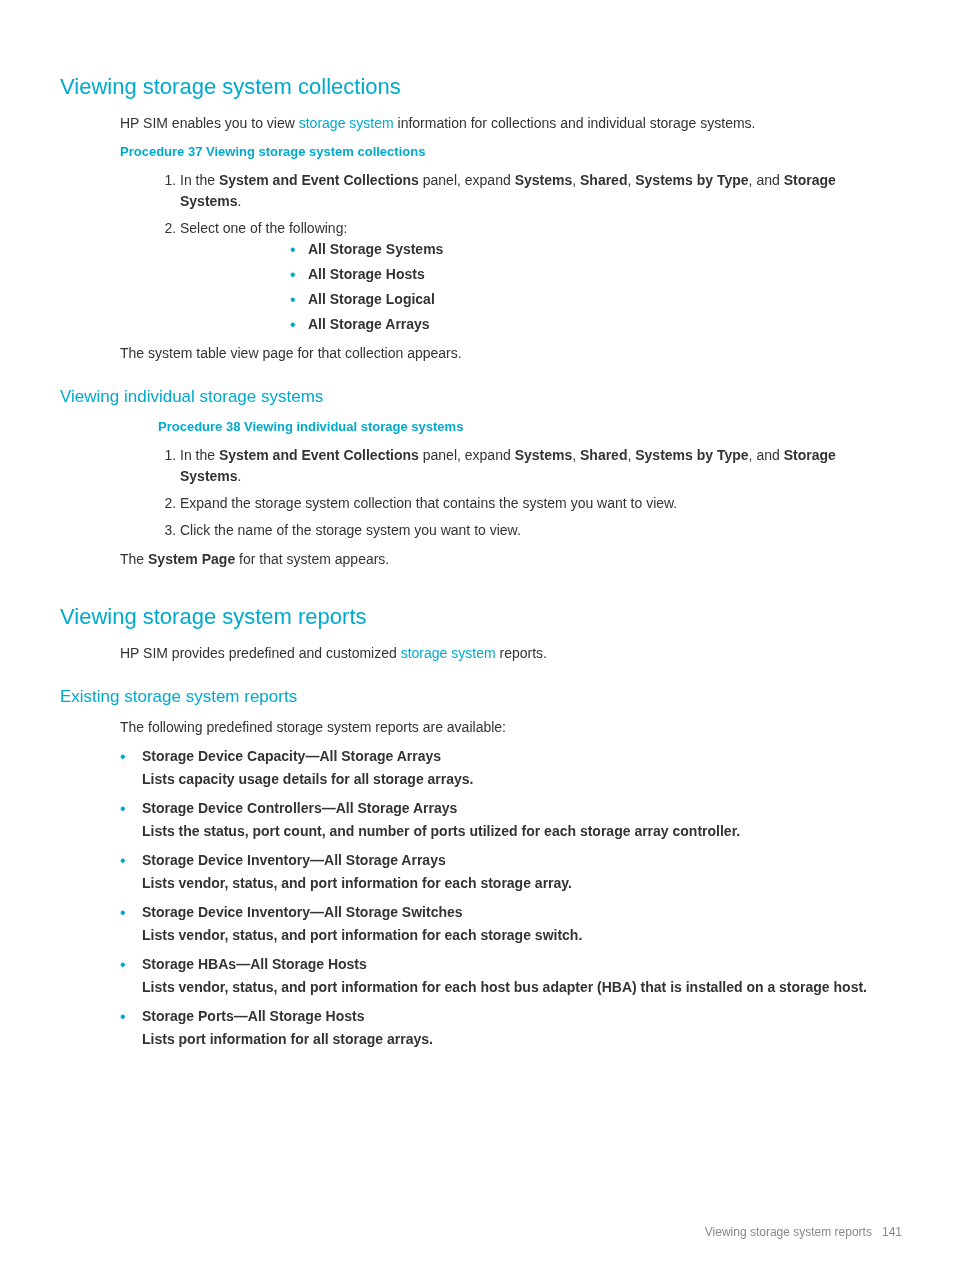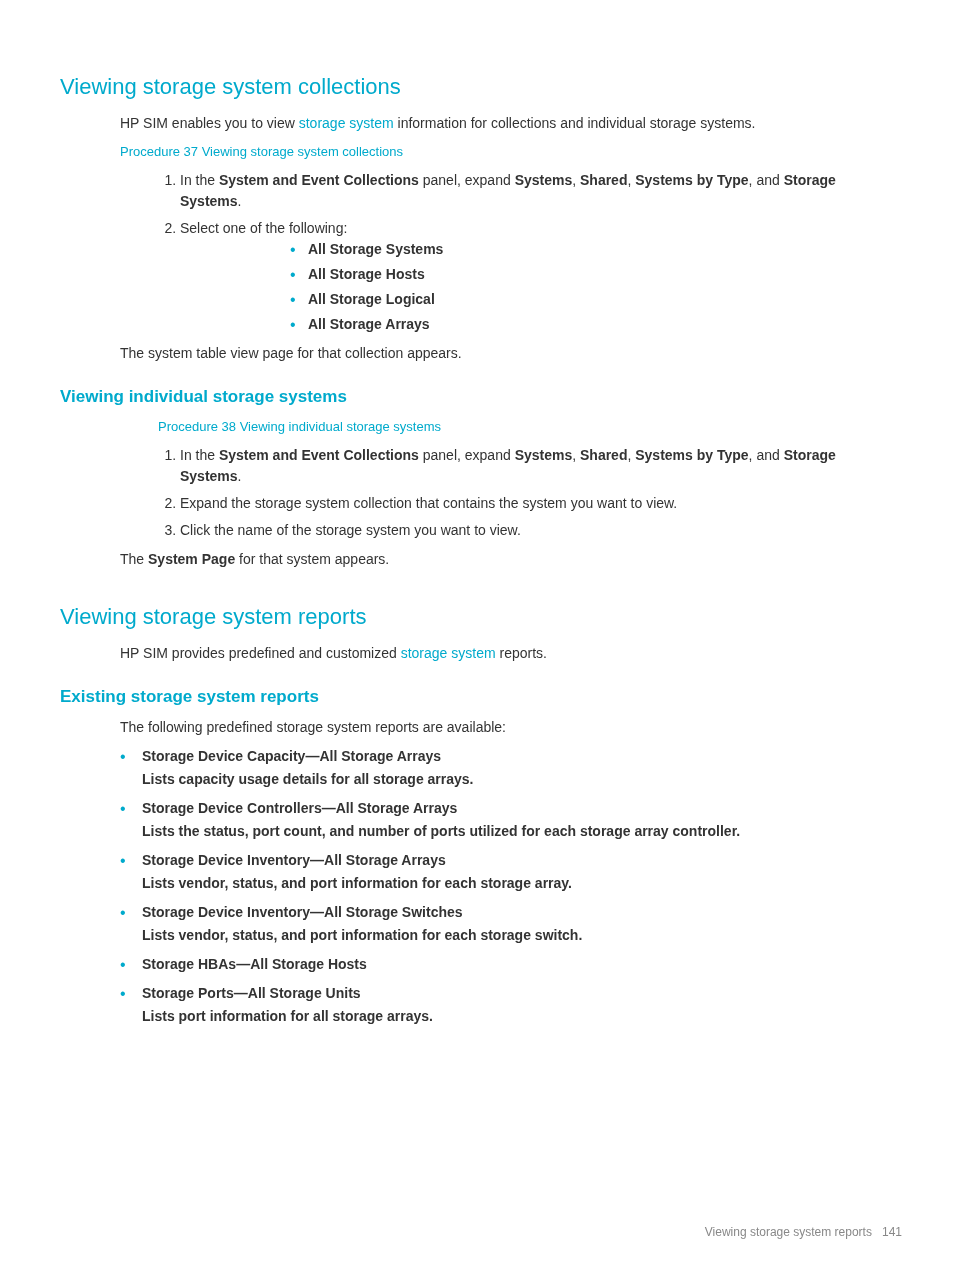--- a/index.html
+++ b/index.html
@@ -23,29 +23,29 @@
       color: #00aacc;
       font-size: 22px;
       font-weight: normal;
       margin-bottom: 10px;
       margin-top: 30px;
     }
 
     .section-heading-small {
       color: #00aacc;
       font-size: 17px;
-      font-weight: bold;
+      font-weight: normal;
       margin-bottom: 8px;
       margin-top: 20px;
     }
 
     .procedure-heading {
       color: #00aacc;
       font-size: 13px;
-      font-weight: normal;
+      font-weight: bold;
       margin-bottom: 8px;
       margin-top: 6px;
     }
 
     .body-text {
       margin-left: 60px;
       margin-bottom: 8px;
       color: #333;
     }
 
@@ -197,22 +197,23 @@
   <li>
     <strong>Storage Device Inventory—All Storage Arrays</strong>
     <span class="sub-text">Lists vendor, status, and port information for each storage array.</span>
   </li>
   <li>
     <strong>Storage Device Inventory—All Storage Switches</strong>
     <span class="sub-text">Lists vendor, status, and port information for each storage switch.</span>
   </li>
   <li>
     <strong>Storage HBAs—All Storage Hosts</strong>
-  </li>
-  <li>
-    <strong>Storage Ports—All Storage Units</strong>
+    <span class="sub-text">Lists vendor, status, and port information for each host bus adapter (HBA) that is installed on a storage host.</span>
+  </li>
+  <li>
+    <strong>Storage Ports—All Storage Hosts</strong>
     <span class="sub-text">Lists port information for all storage arrays.</span>
   </li>
 </ul>
 
 <div class="footer">
   <span>Viewing storage system reports</span>&nbsp;&nbsp;&nbsp;<span>141</span>
 </div>
 
 </body></html>

